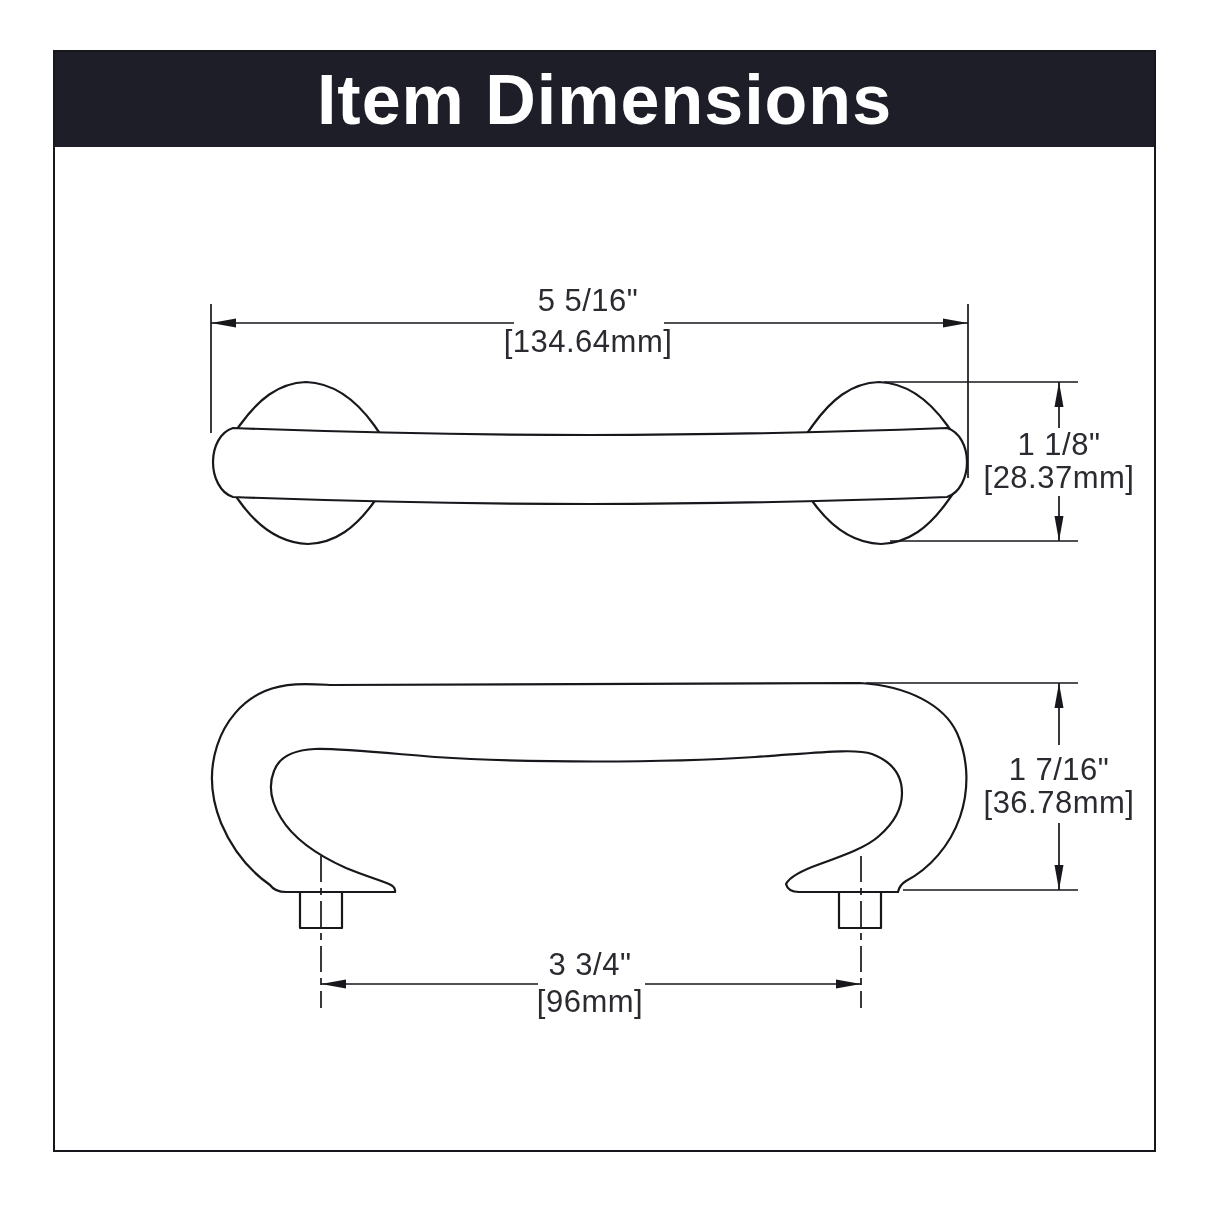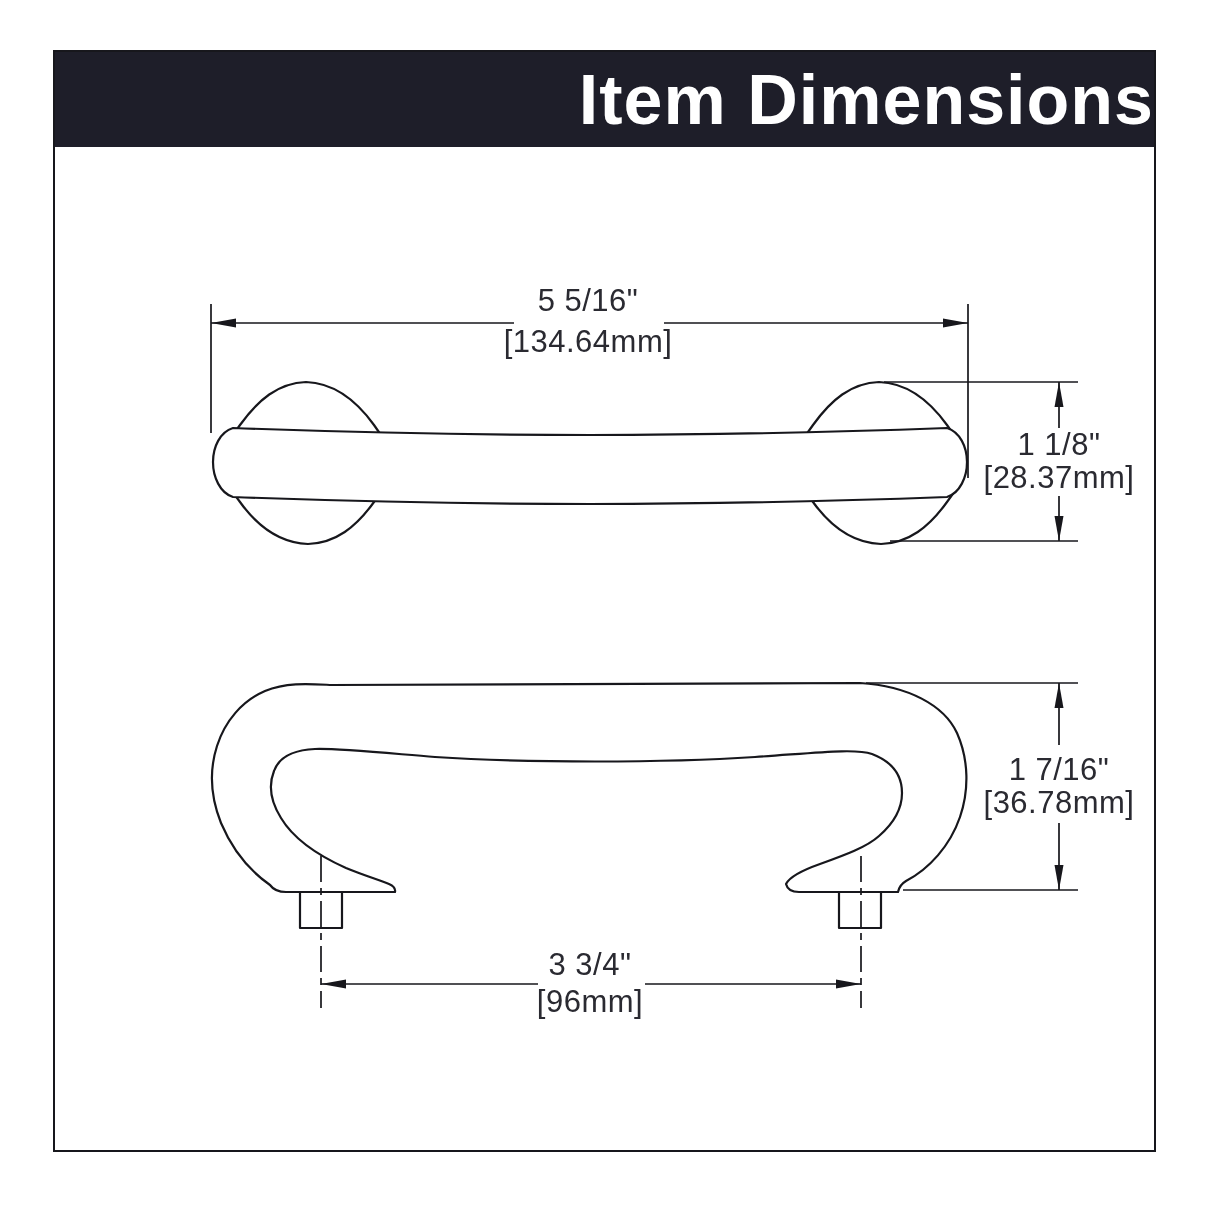--- a/index.html
+++ b/index.html
@@ -26,21 +26,21 @@
   }
   .header-bar {
     position: absolute;
     left: 0;
     top: 0;
     width: 100%;
     height: 95px;
     background: #1e1e29;
     display: flex;
     align-items: center;
-    justify-content: flex-end;
+    justify-content: center;
   }
   .header-bar .title {
     color: #ffffff;
     font-size: 70px;
     font-weight: 700;
     letter-spacing: 1px;
     white-space: nowrap;
   }
   svg.drawing {
     position: absolute;

